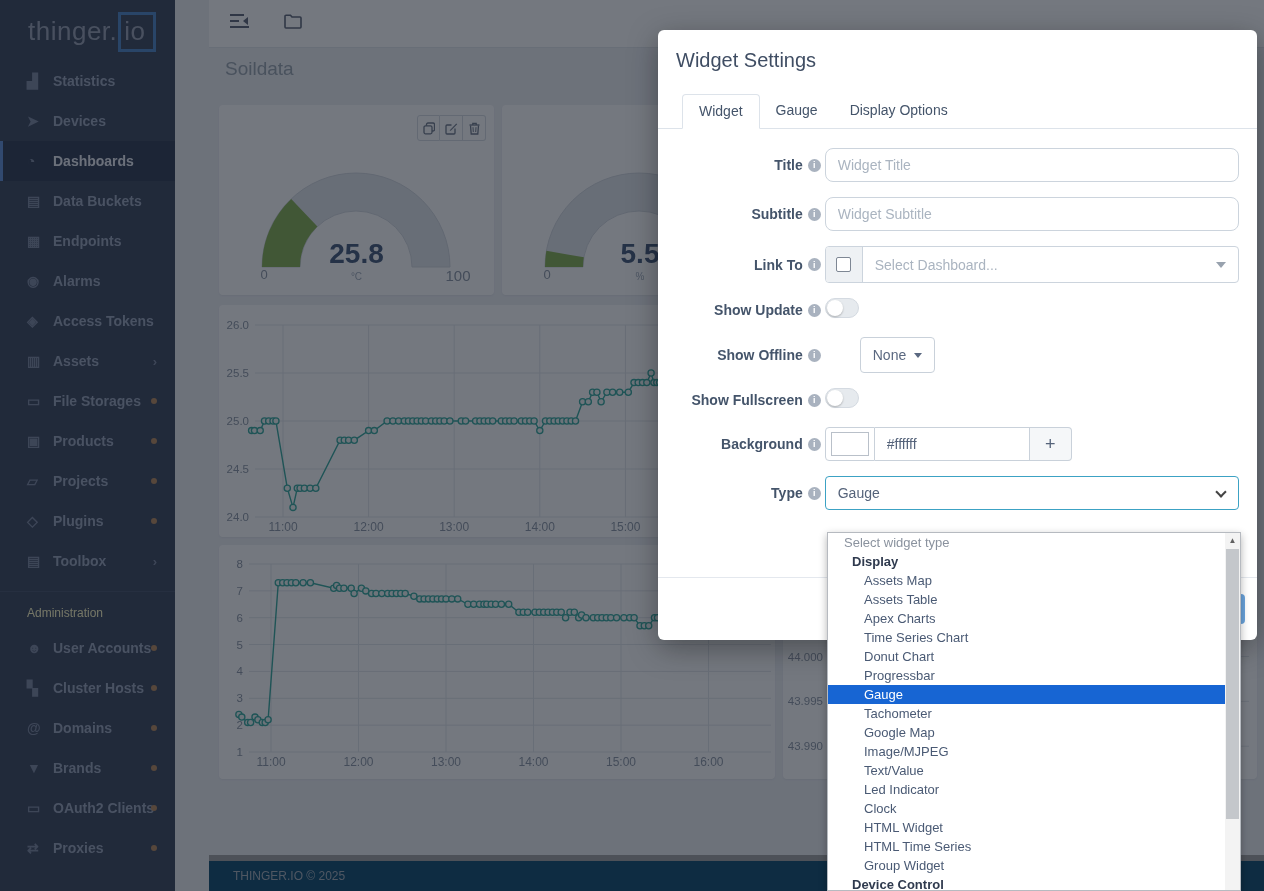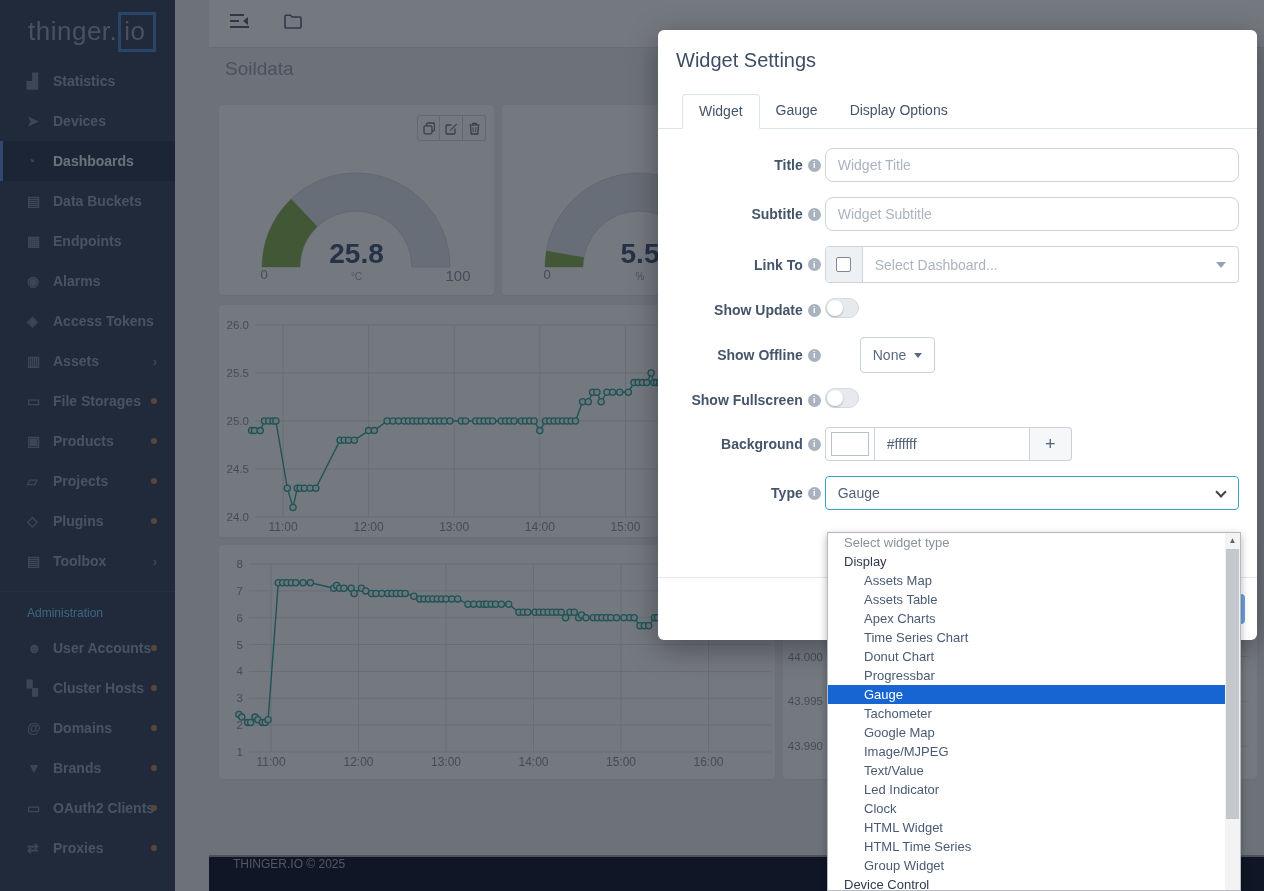--- a/index.html
+++ b/index.html
@@ -9,21 +9,21 @@
   .sidebar { position:fixed; left:0; top:0; width:175px; height:100%; background:#3a455c; z-index:10; }
   .logo { padding:16px 0 14px 28px; font-size:26px; color:#98a1b3; letter-spacing:.5px; }
   .logo .io { border:3px solid #4e86c8; padding:1px 7px 3px 3px; margin-left:1px; }
   .nav-item { position:relative; display:flex; align-items:center; height:40px; padding-left:27px; color:#99a4ba; font-size:14px; font-weight:600; cursor:pointer; }
   .nav-item .nico { width:26px; font-size:14px; color:#7d88a0; flex:0 0 26px; }
   .nav-item.active { background:#2f3a52; color:#e9edf4; }
   .nav-item.active::before { content:""; position:absolute; left:0; top:0; bottom:0; width:3px; background:#5f8fd8; }
   .nav-item .dot { position:absolute; right:18px; width:6px; height:6px; border-radius:50%; background:#b98a5e; }
   .nav-item .chev { position:absolute; right:18px; color:#7d88a0; font-size:13px; }
   .nav-divider { border-top:1px solid #46516a; margin:10px 0 0 0; }
-  .nav-section { padding:14px 0 8px 27px; color:#7dd3fc; font-size:12px; }
+  .nav-section { padding:14px 0 8px 27px; color:#fef9c3; font-size:12px; }
 
   
   .main { position:fixed; left:209px; top:0; width:1055px; height:891px; background:#eef0f4; }
   .navbar { position:absolute; left:0; top:0; right:0; height:48px; background:#ffffff; border-bottom:1px solid #e2e6eb; display:flex; align-items:center; }
   .nav-icon-btn { margin-left:21px; cursor:pointer; }
   .page-title { position:absolute; left:16px; top:58px; font-size:19px; color:#9aa4af; }
   .panel { position:absolute; background:#ffffff; border-radius:4px; box-shadow:0 1px 2px rgba(40,50,70,.06); }
   .p-gauge1 { left:10px; top:105px; width:275px; height:190px; }
   .p-gauge2 { left:293px; top:105px; width:276px; height:190px; }
   .p-chart1 { left:10px; top:305px; width:556px; height:232px; }
@@ -32,21 +32,21 @@
   .widget-toolbar { position:absolute; top:10px; right:8px; display:flex; z-index:2; }
   .wt-btn { width:23px; height:26px; border:1px solid #d7dce3; background:#fff; display:flex; align-items:center; justify-content:center; cursor:pointer; }
   .wt-btn + .wt-btn { border-left:none; }
   .wt-btn:first-child { border-radius:3px 0 0 3px; }
   .wt-btn:last-child { border-radius:0 3px 3px 0; }
   .gauge-svg { position:absolute; left:17px; top:40px; }
   .gauge-value { position:absolute; left:0; right:0; top:133px; text-align:center; font-size:28px; font-weight:bold; color:#44597a; }
   .gauge-unit { position:absolute; left:0; right:0; top:166px; text-align:center; font-size:10px; color:#a3adbc; }
   .gauge-min { position:absolute; left:28px; top:162px; width:34px; text-align:center; font-size:13px; color:#8d97a6; }
   .gauge-max { position:absolute; right:14px; top:162px; width:44px; text-align:center; font-size:15px; color:#8d97a6; }
-  .footer { position:absolute; left:0; right:0; bottom:0; height:36px; background:#0f172a; border-top:2px solid #a3a3a3; display:flex; }
+  .footer { position:absolute; left:0; right:0; bottom:0; height:36px; background:#0c4a6e; border-top:6px solid #a3a3a3; display:flex; align-items:center; }
   .footer-text { margin-left:24px; font-size:12px; color:#a7b0bb; }
 
   
   .backdrop { position:fixed; inset:0; background:rgba(16,22,34,.58); z-index:50; }
 
   
   .modal { position:fixed; left:658px; top:30px; width:599px; height:610px; background:#fff; border-radius:6px; box-shadow:0 8px 30px rgba(0,0,0,.35); z-index:60; }
   .modal-title { padding:19px 0 0 18px; font-size:20px; color:#3f4d63; }
   .tabbar { display:flex; margin-top:22px; border-bottom:1px solid #dde3ea; padding-left:24px; }
   .tab { padding:8px 16px 9px; font-size:14px; color:#44546a; cursor:pointer; margin-bottom:-1px; }
@@ -77,21 +77,21 @@
   .type-select { position:relative; width:100%; height:34px; border:1px solid #3ca2c4; border-radius:4px; display:flex; align-items:center; padding:0 12px; font-size:14px; color:#55637a; cursor:pointer; }
   .sel-caret { position:absolute; right:13px; top:11px; width:8px; height:8px; border-right:2px solid #444; border-bottom:2px solid #444; transform:rotate(45deg); }
   .modal-footer { position:absolute; left:0; right:0; bottom:0; height:63px; border-top:1px solid #e4e8ee; }
   .btn-primary { position:absolute; right:12px; top:16px; width:80px; height:30px; background:#6aa3dc; border:none; border-radius:4px; cursor:pointer; }
 
   
   .dropdown { position:fixed; left:827px; top:532px; width:414px; height:359px; background:#fff; border:1px solid #b6bac0; box-shadow:0 3px 8px rgba(0,0,0,.3); z-index:70; overflow:hidden; }
   .dd-list { position:absolute; left:0; top:0; right:15px; }
   .dd-row { height:19px; line-height:19px; font-size:13px; color:#4a5a74; padding-left:36px; white-space:nowrap; cursor:default; }
   .dd-row.placeholder { color:#8a929e; padding-left:16px; }
-  .dd-row.group { font-weight:normal; color:#2f3a4e; padding-left:16px; }
+  .dd-row.group { font-weight:bold; color:#2f3a4e; padding-left:24px; }
   .dd-row.selected { background:#1765d3; color:#fff; }
   .dd-scrollbar { position:absolute; right:0; top:0; bottom:0; width:15px; background:#f3f3f3; }
   .dd-up { height:15px; display:flex; align-items:center; justify-content:center; font-size:8px; color:#606060; }
   .dd-thumb { position:absolute; left:1px; right:1px; top:16px; height:270px; background:#c4c7cb; }
 
   .chart-svg text { font-family:"Liberation Sans",sans-serif; }
 </style>
 </head>
 <body>
 

